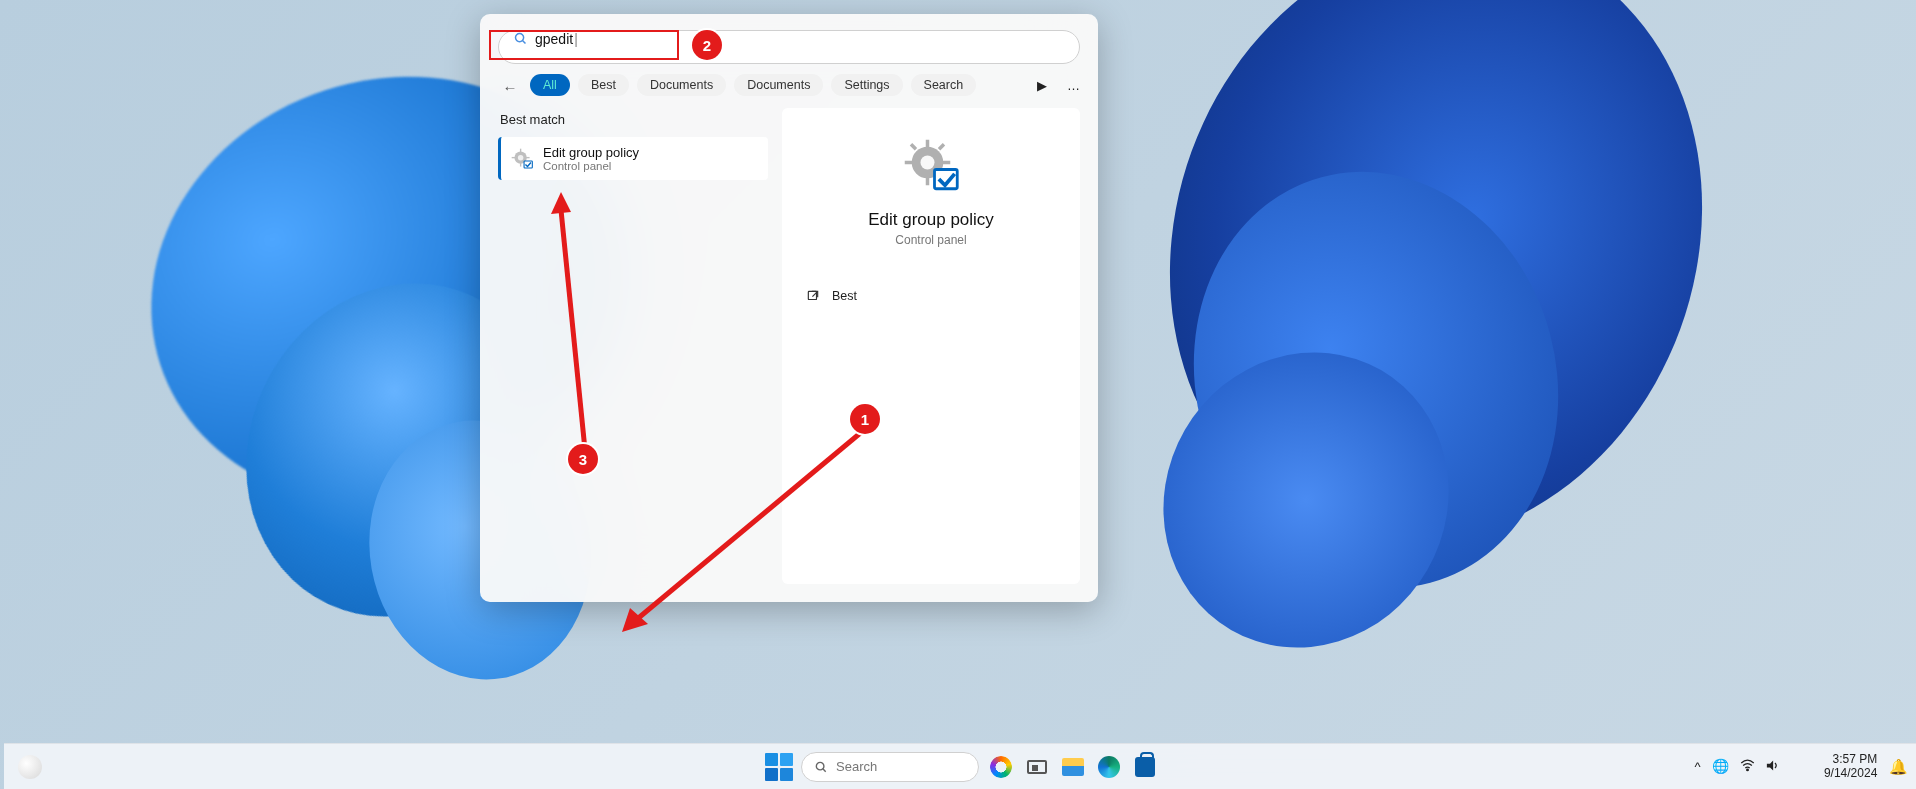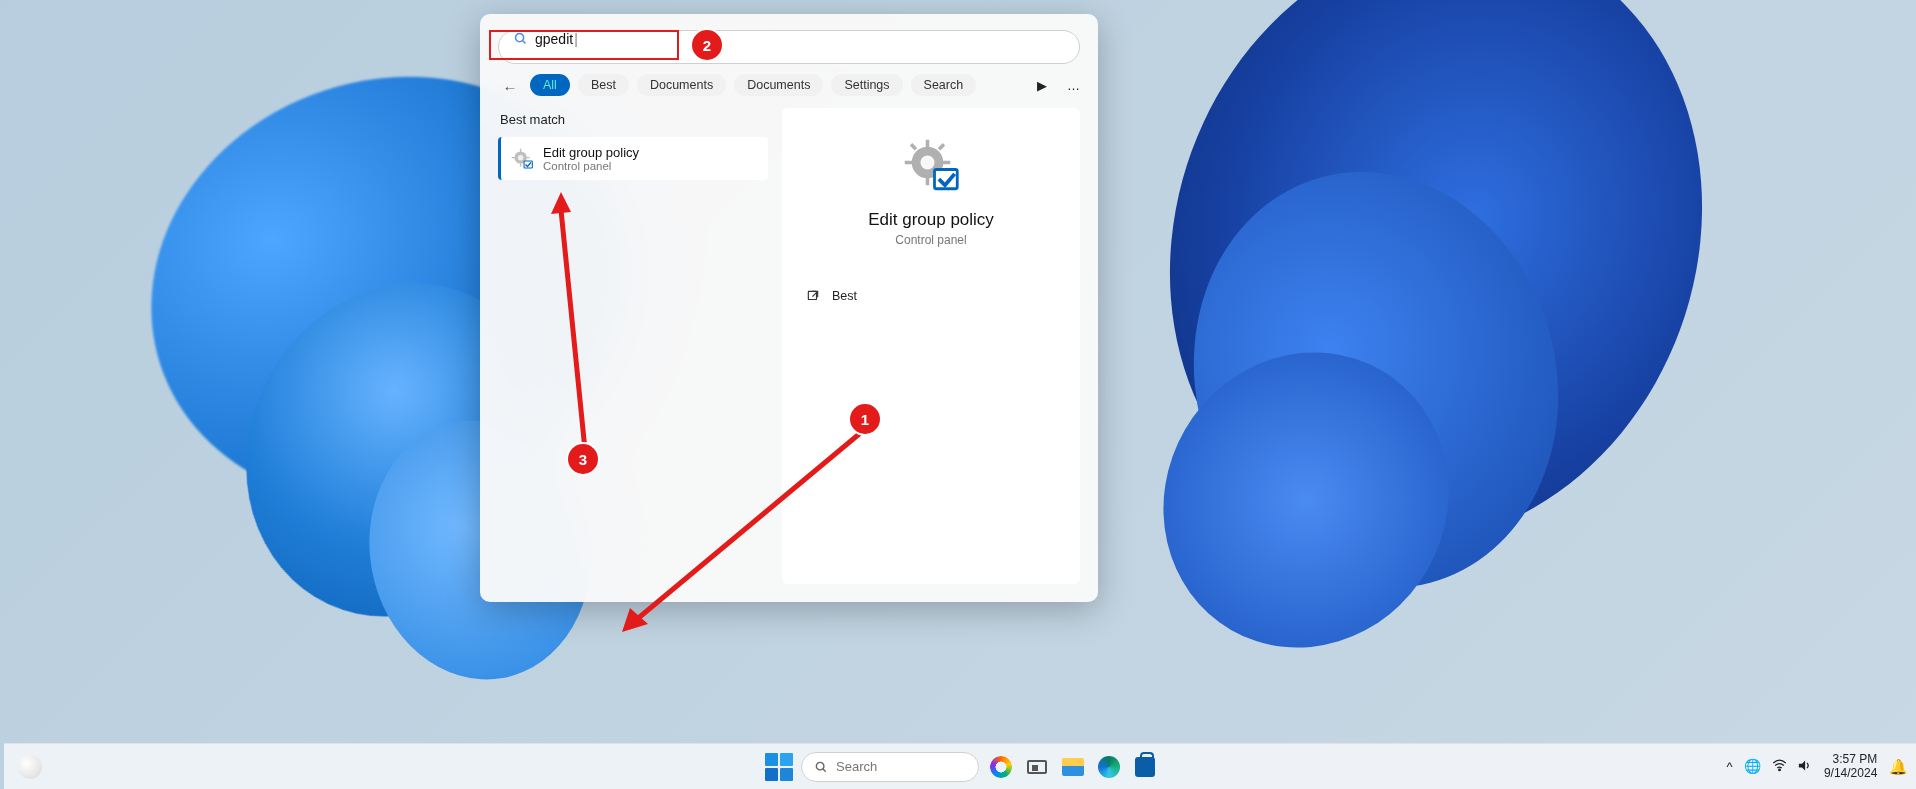--- a/index.html
+++ b/index.html
@@ -105,21 +105,21 @@
     background:linear-gradient(#ffcc4d 45%,#2f90e0 45%);}
   .ico-edge{width:22px;height:22px;border-radius:50%;
     background:conic-gradient(#0b7a62,#17b180,#34c6eb,#1172d3,#0b7a62);}
   .ico-store{width:20px;height:20px;background:#0a5ea8;border-radius:3px;position:relative;}
   .ico-store::before{content:"";position:absolute;left:5px;top:-5px;width:10px;height:6px;
     border:2px solid #0a5ea8;border-bottom:none;border-radius:4px 4px 0 0;}
 
   .tray { position:absolute; right:12px; display:flex; align-items:center; gap:12px;
     font-size:12px; color:#222; }
   .tray .sys { display:flex; gap:10px; font-size:14px; }
-  .clock { text-align:right; line-height:1.15; }
+  .clock { text-align:right; line-height:1.15;margin-left:32px; }
   .bell { font-size:15px; color:#174aad; }
 
   
   .annotation { position:absolute; pointer-events:none; }
   .badge { width:30px; height:30px; border-radius:50%; background:#e31b1b; color:#fff;
     display:flex; align-items:center; justify-content:center; font-weight:700; font-size:15px;
     box-shadow:0 0 0 2px #fff; }
   .redbox { position:absolute; border:2px solid #e31b1b; pointer-events:none; }
   svg.arrow { position:absolute; overflow:visible; }
   svg.arrow line { stroke:#e31b1b; stroke-width:5; }

